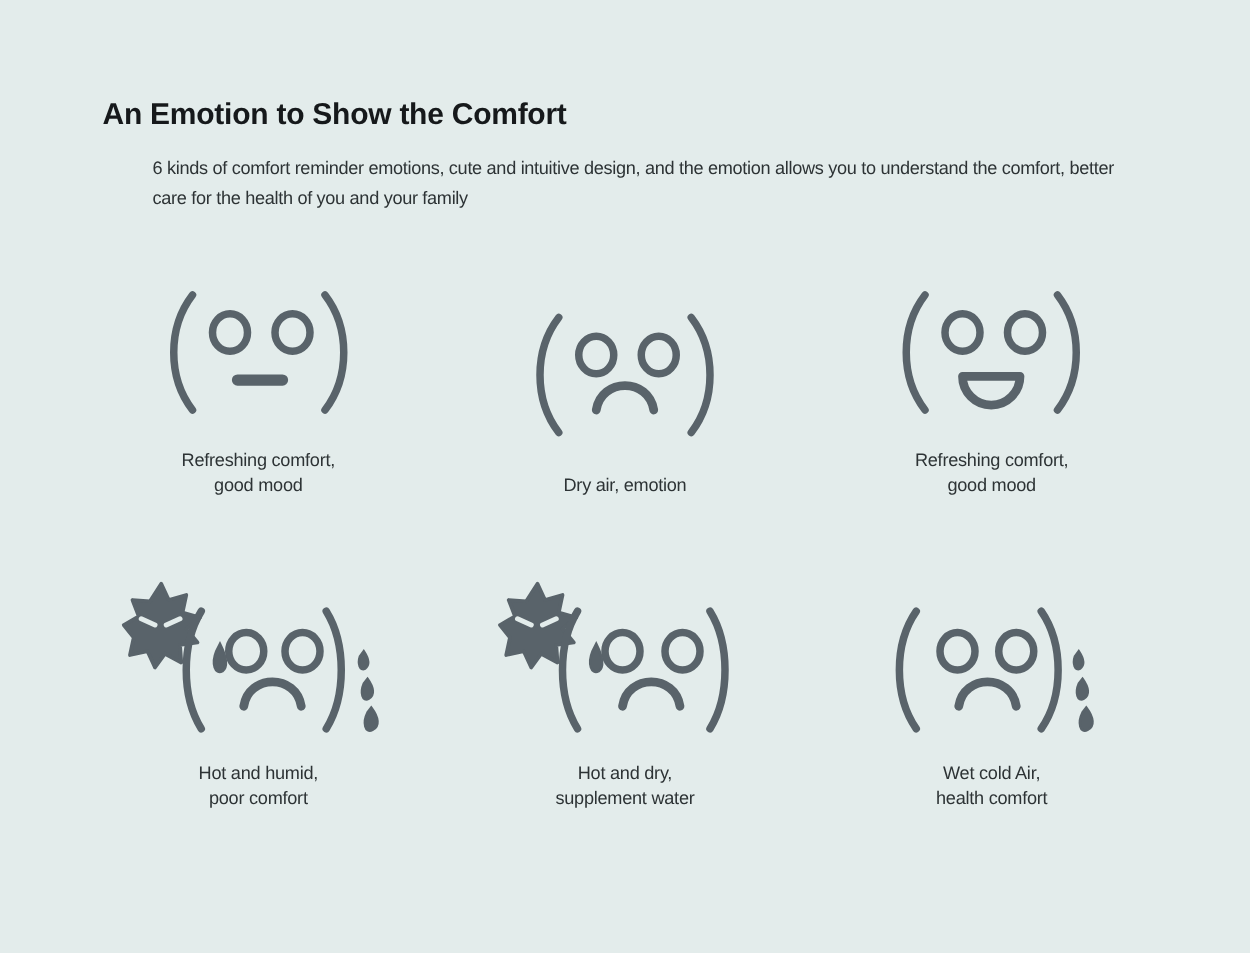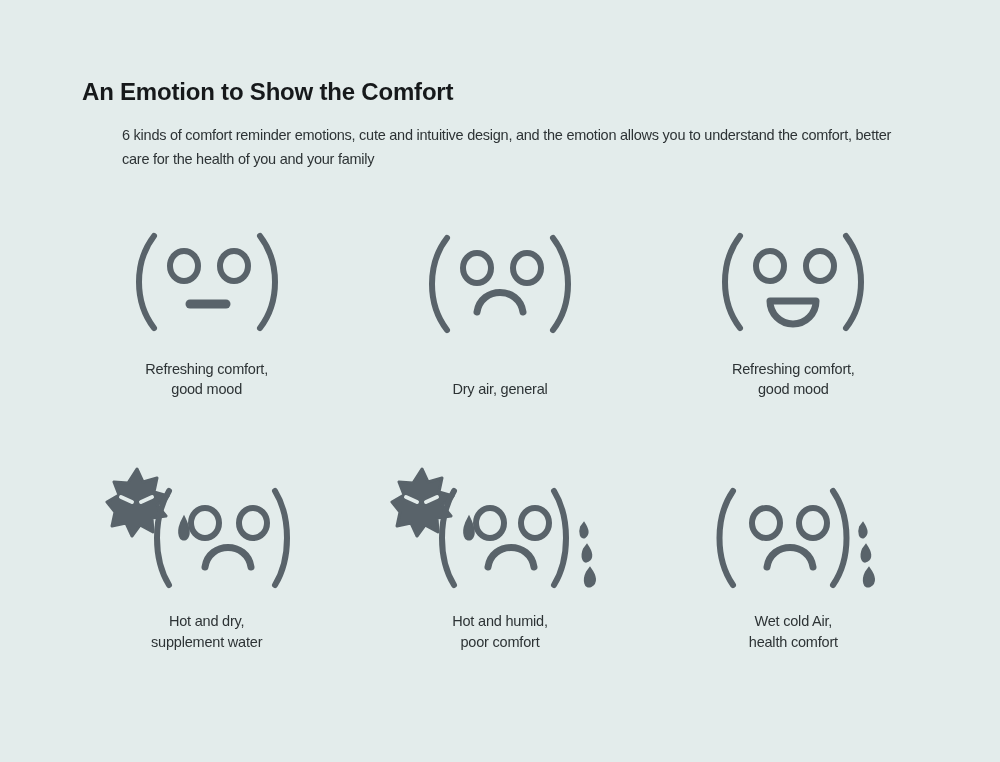--- a/index.html
+++ b/index.html
@@ -58,21 +58,21 @@
     display: grid;
     grid-template-columns: repeat(3, 1fr);
     grid-template-rows: 175px 175px;
     row-gap: 75px;
   }
 
   .emotion-card {
     display: flex;
     flex-direction: column;
     align-items: center;
-    justify-content: space-between;
+    justify-content: flex-end;
   }
 
   .emotion-figure {
     height: 118px;
     display: flex;
     align-items: center;
     justify-content: center;
   }
 
   .emotion-figure svg {
@@ -122,87 +122,87 @@
     <div class="emotion-card row-1">
       <div class="emotion-figure">
         <svg width="170" height="112" viewBox="0 0 170 112" fill="none" stroke="#59636a" stroke-width="6" stroke-linecap="round" aria-hidden="true">
           <path d="M32 10 C 12 36, 12 76, 32 102"></path>
           <path d="M138 10 C 158 36, 158 76, 138 102"></path>
           <ellipse cx="62" cy="40" rx="14" ry="15"></ellipse>
           <ellipse cx="112" cy="40" rx="14" ry="15"></ellipse>
           <path d="M62 84 C 66 58, 104 58, 108 84" stroke-width="7"></path>
         </svg>
       </div>
-      <div class="emotion-caption">Dry air, general</div>
+      <div class="emotion-caption">Dry air, emotion</div>
     </div>
 
     <div class="emotion-card row-1">
       <div class="emotion-figure">
         <svg width="170" height="112" viewBox="0 0 170 112" fill="none" stroke="#59636a" stroke-width="6" stroke-linecap="round" aria-hidden="true">
           <path d="M32 10 C 12 36, 12 76, 32 102"></path>
           <path d="M138 10 C 158 36, 158 76, 138 102"></path>
           <ellipse cx="62" cy="40" rx="14" ry="15"></ellipse>
           <ellipse cx="112" cy="40" rx="14" ry="15"></ellipse>
           <path d="M62 75 L 108 75 A 23 23 0 0 1 62 75 Z" stroke-width="7" stroke-linejoin="round"></path>
         </svg>
       </div>
       <div class="emotion-caption">Refreshing comfort,
 good mood</div>
     </div>
 
     <div class="emotion-card row-2">
       <div class="emotion-figure">
+        <svg width="215" height="130" viewBox="0 0 215 130" fill="none" stroke="#59636a" stroke-width="6" stroke-linecap="round" aria-hidden="true">
+
+          <g>
+            <path d="M30 0 L36 13 L50 9 L47 23 L61 27 L50 36 L59 47 L45 49 L46 63 L33 56 L25 67 L19 54 L5 57 L8 43 L0 33 L12 26 L7 13 L21 14 Z" fill="#59636a" stroke="#59636a" stroke-width="3" stroke-linejoin="round"></path>
+            <path d="M14 28 L25 33" stroke="#e3eceb" stroke-width="4"></path>
+            <path d="M34 33 L45 28" stroke="#e3eceb" stroke-width="4"></path>
+          </g>
+
+          <path d="M62 22 C 46 48, 46 90, 62 116"></path>
+          <path d="M162 22 C 178 48, 178 90, 162 116"></path>
+          <ellipse cx="98" cy="54" rx="14" ry="15"></ellipse>
+          <ellipse cx="143" cy="54" rx="14" ry="15"></ellipse>
+          <path d="M96 98 C 100 72, 138 72, 142 98" stroke-width="7"></path>
+
+          <path d="M77 48 C 82 58, 84 66, 79 70 C 73 73, 70 64, 74 54 Z" fill="#59636a" stroke="#59636a" stroke-width="2"></path>
+
+          <g fill="#59636a" stroke="#59636a" stroke-width="2">
+            <path d="M192 54 C 196 60, 197 65, 193 68 C 189 70, 187 64, 189 58 Z"></path>
+            <path d="M195 76 C 200 83, 201 89, 196 92 C 191 95, 189 87, 192 80 Z"></path>
+            <path d="M198 99 C 204 107, 205 114, 199 117 C 193 120, 191 111, 195 103 Z"></path>
+          </g>
+        </svg>
+      </div>
+      <div class="emotion-caption">Hot and humid,
+poor comfort</div>
+    </div>
+
+    <div class="emotion-card row-2">
+      <div class="emotion-figure">
         <svg width="200" height="130" viewBox="0 0 200 130" fill="none" stroke="#59636a" stroke-width="6" stroke-linecap="round" aria-hidden="true">
 
           <g>
             <path d="M30 0 L36 13 L50 9 L47 23 L61 27 L50 36 L59 47 L45 49 L46 63 L33 56 L25 67 L19 54 L5 57 L8 43 L0 33 L12 26 L7 13 L21 14 Z" fill="#59636a" stroke="#59636a" stroke-width="3" stroke-linejoin="round"></path>
             <path d="M14 28 L25 33" stroke="#e3eceb" stroke-width="4"></path>
             <path d="M34 33 L45 28" stroke="#e3eceb" stroke-width="4"></path>
           </g>
 
           <path d="M62 22 C 46 48, 46 90, 62 116"></path>
           <path d="M168 22 C 184 48, 184 90, 168 116"></path>
           <ellipse cx="98" cy="54" rx="14" ry="15"></ellipse>
           <ellipse cx="146" cy="54" rx="14" ry="15"></ellipse>
           <path d="M98 98 C 102 72, 140 72, 144 98" stroke-width="7"></path>
 
           <path d="M77 48 C 82 58, 84 66, 79 70 C 73 73, 70 64, 74 54 Z" fill="#59636a" stroke="#59636a" stroke-width="2"></path>
         </svg>
       </div>
       <div class="emotion-caption">Hot and dry,
 supplement water</div>
-    </div>
-
-    <div class="emotion-card row-2">
-      <div class="emotion-figure">
-        <svg width="215" height="130" viewBox="0 0 215 130" fill="none" stroke="#59636a" stroke-width="6" stroke-linecap="round" aria-hidden="true">
-
-          <g>
-            <path d="M30 0 L36 13 L50 9 L47 23 L61 27 L50 36 L59 47 L45 49 L46 63 L33 56 L25 67 L19 54 L5 57 L8 43 L0 33 L12 26 L7 13 L21 14 Z" fill="#59636a" stroke="#59636a" stroke-width="3" stroke-linejoin="round"></path>
-            <path d="M14 28 L25 33" stroke="#e3eceb" stroke-width="4"></path>
-            <path d="M34 33 L45 28" stroke="#e3eceb" stroke-width="4"></path>
-          </g>
-
-          <path d="M62 22 C 46 48, 46 90, 62 116"></path>
-          <path d="M162 22 C 178 48, 178 90, 162 116"></path>
-          <ellipse cx="98" cy="54" rx="14" ry="15"></ellipse>
-          <ellipse cx="143" cy="54" rx="14" ry="15"></ellipse>
-          <path d="M96 98 C 100 72, 138 72, 142 98" stroke-width="7"></path>
-
-          <path d="M77 48 C 82 58, 84 66, 79 70 C 73 73, 70 64, 74 54 Z" fill="#59636a" stroke="#59636a" stroke-width="2"></path>
-
-          <g fill="#59636a" stroke="#59636a" stroke-width="2">
-            <path d="M192 54 C 196 60, 197 65, 193 68 C 189 70, 187 64, 189 58 Z"></path>
-            <path d="M195 76 C 200 83, 201 89, 196 92 C 191 95, 189 87, 192 80 Z"></path>
-            <path d="M198 99 C 204 107, 205 114, 199 117 C 193 120, 191 111, 195 103 Z"></path>
-          </g>
-        </svg>
-      </div>
-      <div class="emotion-caption">Hot and humid,
-poor comfort</div>
     </div>
 
     <div class="emotion-card row-2">
       <div class="emotion-figure">
         <svg width="185" height="130" viewBox="0 0 185 130" fill="none" stroke="#59636a" stroke-width="6" stroke-linecap="round" aria-hidden="true">
           <path d="M32 22 C 14 48, 14 90, 32 116"></path>
           <path d="M132 22 C 150 48, 150 90, 132 116"></path>
           <ellipse cx="65" cy="54" rx="14" ry="15"></ellipse>
           <ellipse cx="112" cy="54" rx="14" ry="15"></ellipse>
           <path d="M66 98 C 70 72, 108 72, 112 98" stroke-width="7"></path>

